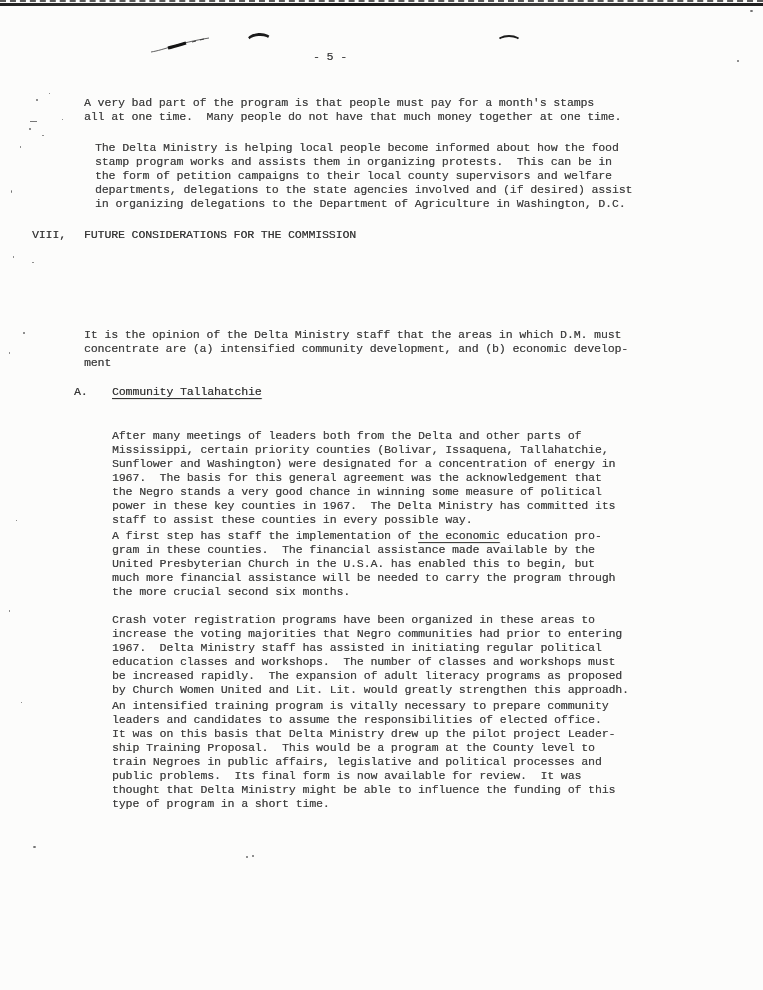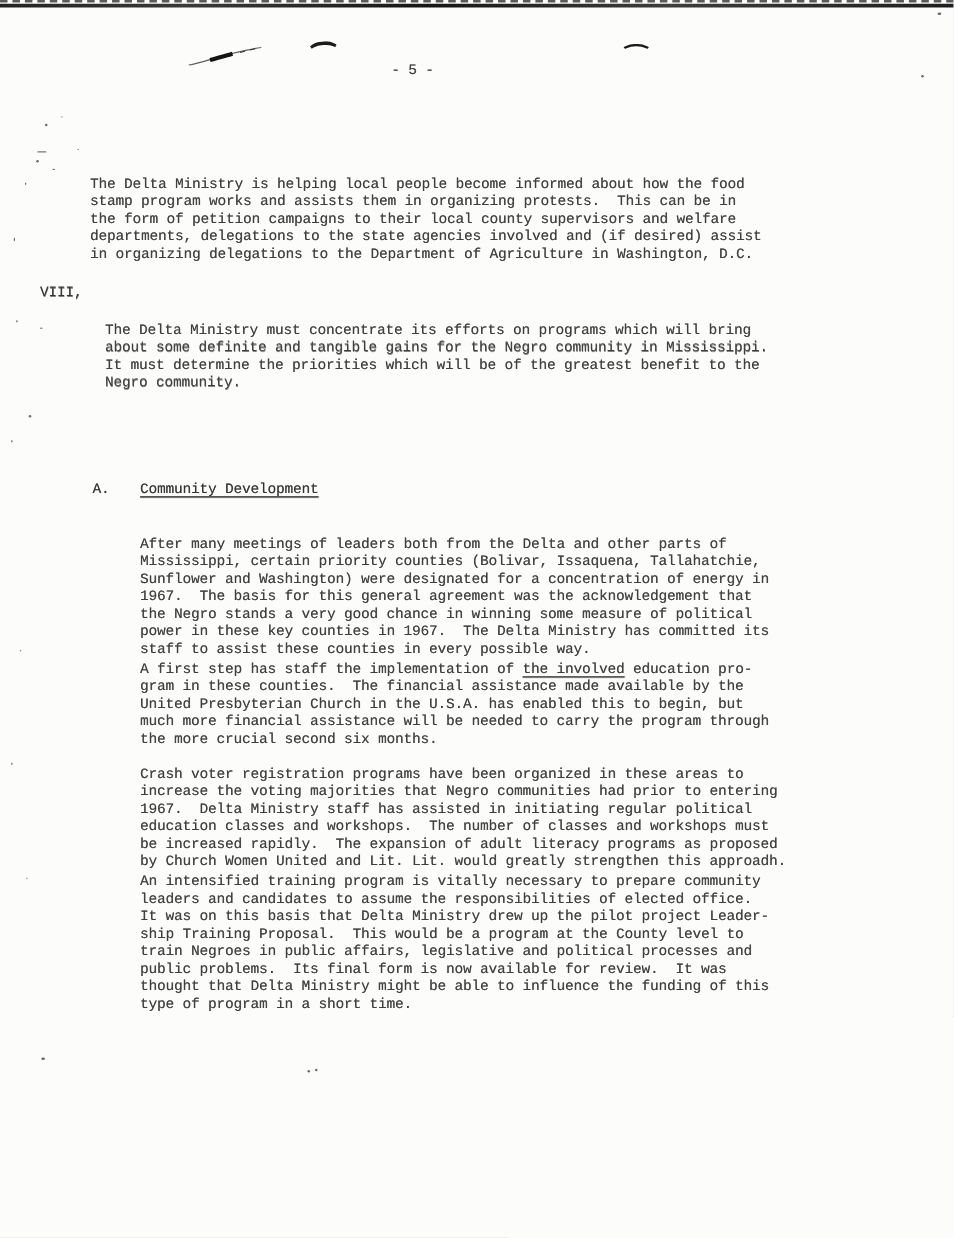--- a/index.html
+++ b/index.html
@@ -67,44 +67,46 @@
   <span class="speck" style="left:9px;top:610px;width:1px;height:2px"></span>
   <span class="speck" style="left:21px;top:702px;width:1px;height:1px"></span>
   <span class="speck" style="left:33px;top:846px;width:3px;height:2px"></span>
   <span class="speck" style="left:246px;top:856px;width:2px;height:2px"></span>
   <span class="speck" style="left:252px;top:855px;width:2px;height:2px"></span>
   <span class="speck" style="left:737px;top:60px;width:2px;height:2px"></span>
   <span class="speck" style="left:750px;top:10px;width:3px;height:2px"></span>
 
   <div class="tw" style="left:313px;top:50px">- 5 -</div>
 
-  <p class="tw" style="left:72px;top:141px">The Delta Ministry is helping local people become informed about how the food
+  <p class="tw" style="left:84px;top:96px">A very bad part of the program is that people must pay for a month's stamps
+all at one time.  Many people do not have that much money together at one time.</p>
+  <p class="tw" style="left:95px;top:141px">The Delta Ministry is helping local people become informed about how the food
 stamp program works and assists them in organizing protests.  This can be in
 the form of petition campaigns to their local county supervisors and welfare
 departments, delegations to the state agencies involved and (if desired) assist
 in organizing delegations to the Department of Agriculture in Washington, D.C.</p>
 
   <div class="tw heading" style="left:32px;top:228px">VIII,</div>
+  <div class="tw heading" style="left:84px;top:228px">FUTURE CONSIDERATIONS FOR THE COMMISSION</div>
 
-  <p class="tw" style="left:84px;top:258px">The Delta Ministry must concentrate its efforts on programs which will bring
-about some definite and tangible gains for the Negro community in Mississippi.
-It must determine the priorities which will be of the greatest benefit to the
-Negro community.</p>
+  <p class="tw" style="left:84px;top:328px">It is the opinion of the Delta Ministry staff that the areas in which D.M. must
+concentrate are (a) intensified community development, and (b) economic develop-
+ment</p>
 
   <div class="tw heading" style="left:74px;top:385px">A.</div>
-  <div class="tw heading u" style="left:112px;top:385px">Community Development</div>
+  <div class="tw heading u" style="left:112px;top:385px">Community Tallahatchie</div>
 
   <p class="tw" style="left:112px;top:429px">After many meetings of leaders both from the Delta and other parts of
 Mississippi, certain priority counties (Bolivar, Issaquena, Tallahatchie,
 Sunflower and Washington) were designated for a concentration of energy in
 1967.  The basis for this general agreement was the acknowledgement that
 the Negro stands a very good chance in winning some measure of political
 power in these key counties in 1967.  The Delta Ministry has committed its
 staff to assist these counties in every possible way.</p>
-  <p class="tw" style="left:112px;top:529px"><span>A first step has staff the implementation of </span><span class="u">the involved</span><span> education pro-
+  <p class="tw" style="left:112px;top:529px"><span>A first step has staff the implementation of </span><span class="u">the economic</span><span> education pro-
 gram in these counties.  The financial assistance made available by the
 United Presbyterian Church in the U.S.A. has enabled this to begin, but
 much more financial assistance will be needed to carry the program through
 the more crucial second six months.</span></p>
   <p class="tw" style="left:112px;top:613px">Crash voter registration programs have been organized in these areas to
 increase the voting majorities that Negro communities had prior to entering
 1967.  Delta Ministry staff has assisted in initiating regular political
 education classes and workshops.  The number of classes and workshops must
 be increased rapidly.  The expansion of adult literacy programs as proposed
 by Church Women United and Lit. Lit. would greatly strengthen this approadh.</p>

